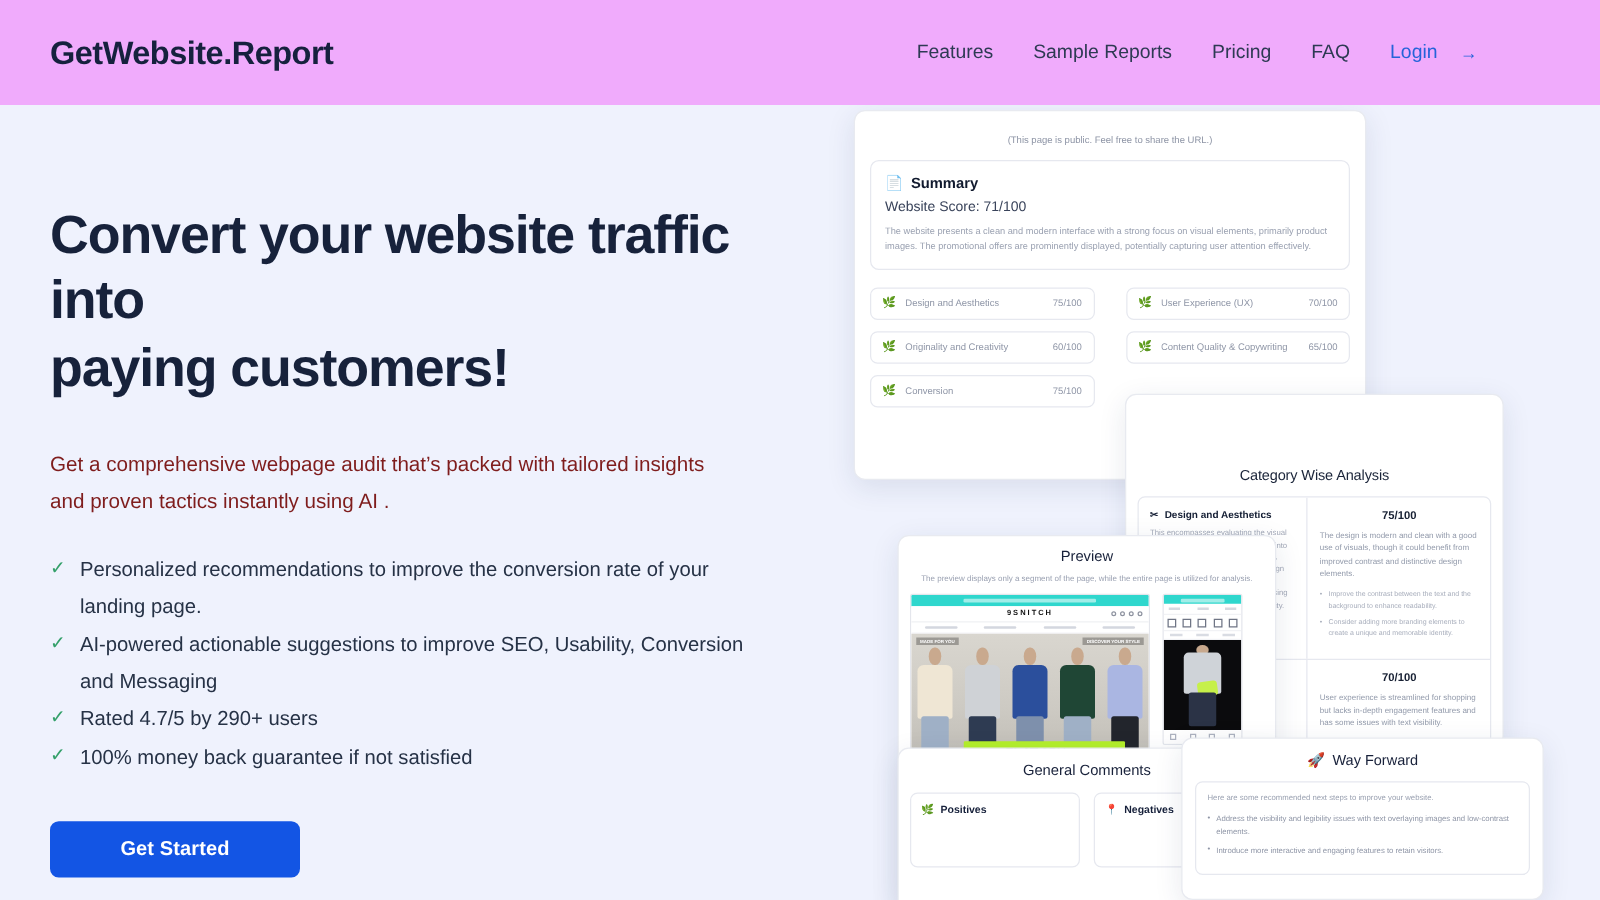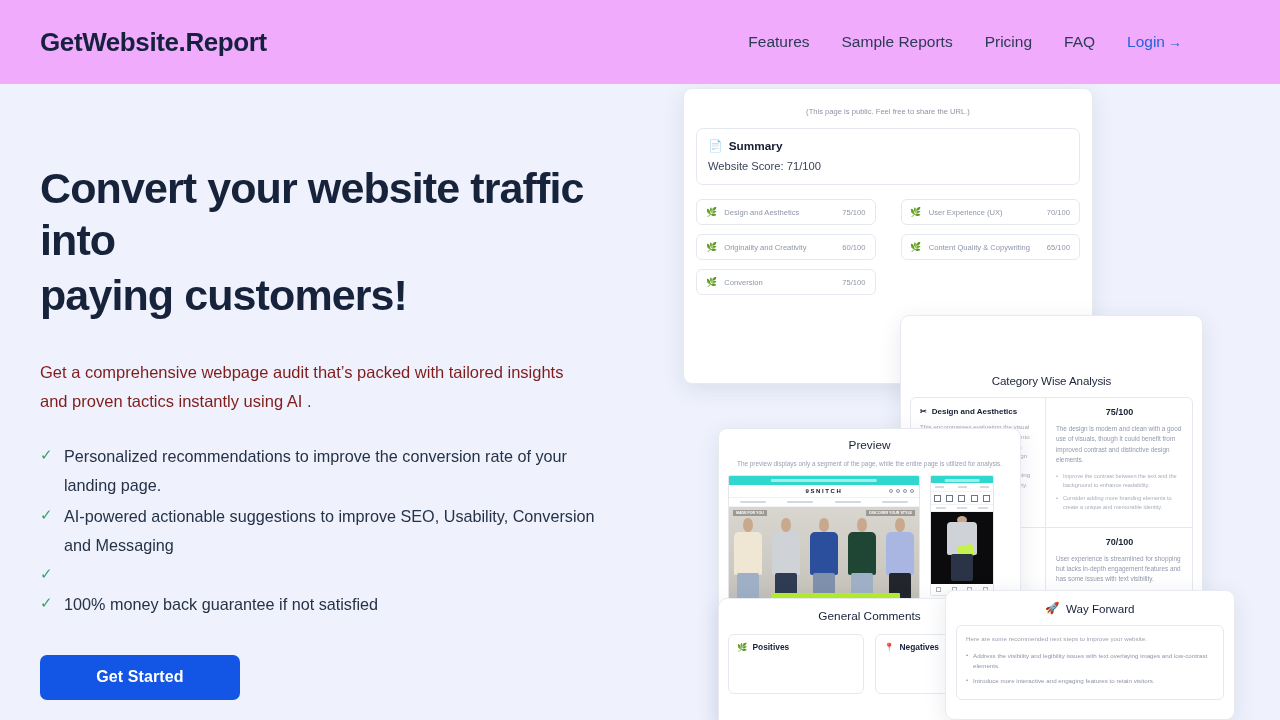--- a/index.html
+++ b/index.html
@@ -44,21 +44,21 @@
   .nav-link {
     font-size: 15.5px;
     color: #2d3a53;
     text-decoration: none;
     white-space: nowrap;
   }
   .nav-link.login {
     color: #2563d9;
     display: inline-flex;
     align-items: center;
-    gap: 3px;
+    gap: 18px;
   }
   .arrow-r { font-size: 14px; line-height: 1; }
 
   
   .hero {
     position: relative;
     height: 636px;
     background: #eff2fd;
     overflow: hidden;
   }
@@ -698,20 +698,21 @@
       <li>
         <span class="check">✓</span>
         <span>Personalized recommendations to improve the conversion rate of your landing page.</span>
       </li>
       <li>
         <span class="check">✓</span>
         <span>AI-powered actionable suggestions to improve SEO, Usability, Conversion and Messaging</span>
       </li>
       <li>
         <span class="check">✓</span>
+        <span>Rated 4.7/5 by 290+ users</span>
       </li>
       <li>
         <span class="check">✓</span>
         <span>100% money back guarantee if not satisfied</span>
       </li>
     </ul>
 
     <button class="btn-primary">Get Started</button>
 
     <div>
@@ -726,20 +727,21 @@
 
     <section class="card card-report">
       <div class="rep-sub">(This page is public. Feel free to share the URL.)</div>
 
       <div class="summary-box">
         <div class="summary-head">
           <span>📄</span>
           <span>Summary</span>
         </div>
         <div class="summary-score">Website Score: 71/100</div>
+        <div class="summary-body">The website presents a clean and modern interface with a strong focus on visual elements, primarily product images. The promotional offers are prominently displayed, potentially capturing user attention effectively.</div>
       </div>
 
       <div class="score-grid">
         <div class="score-pill">
           <span class="leaf">🌿</span>
           <span class="score-name">Design and Aesthetics</span>
           <span class="score-val">75/100</span>
         </div>
         <div class="score-pill">
           <span class="leaf">🌿</span>

